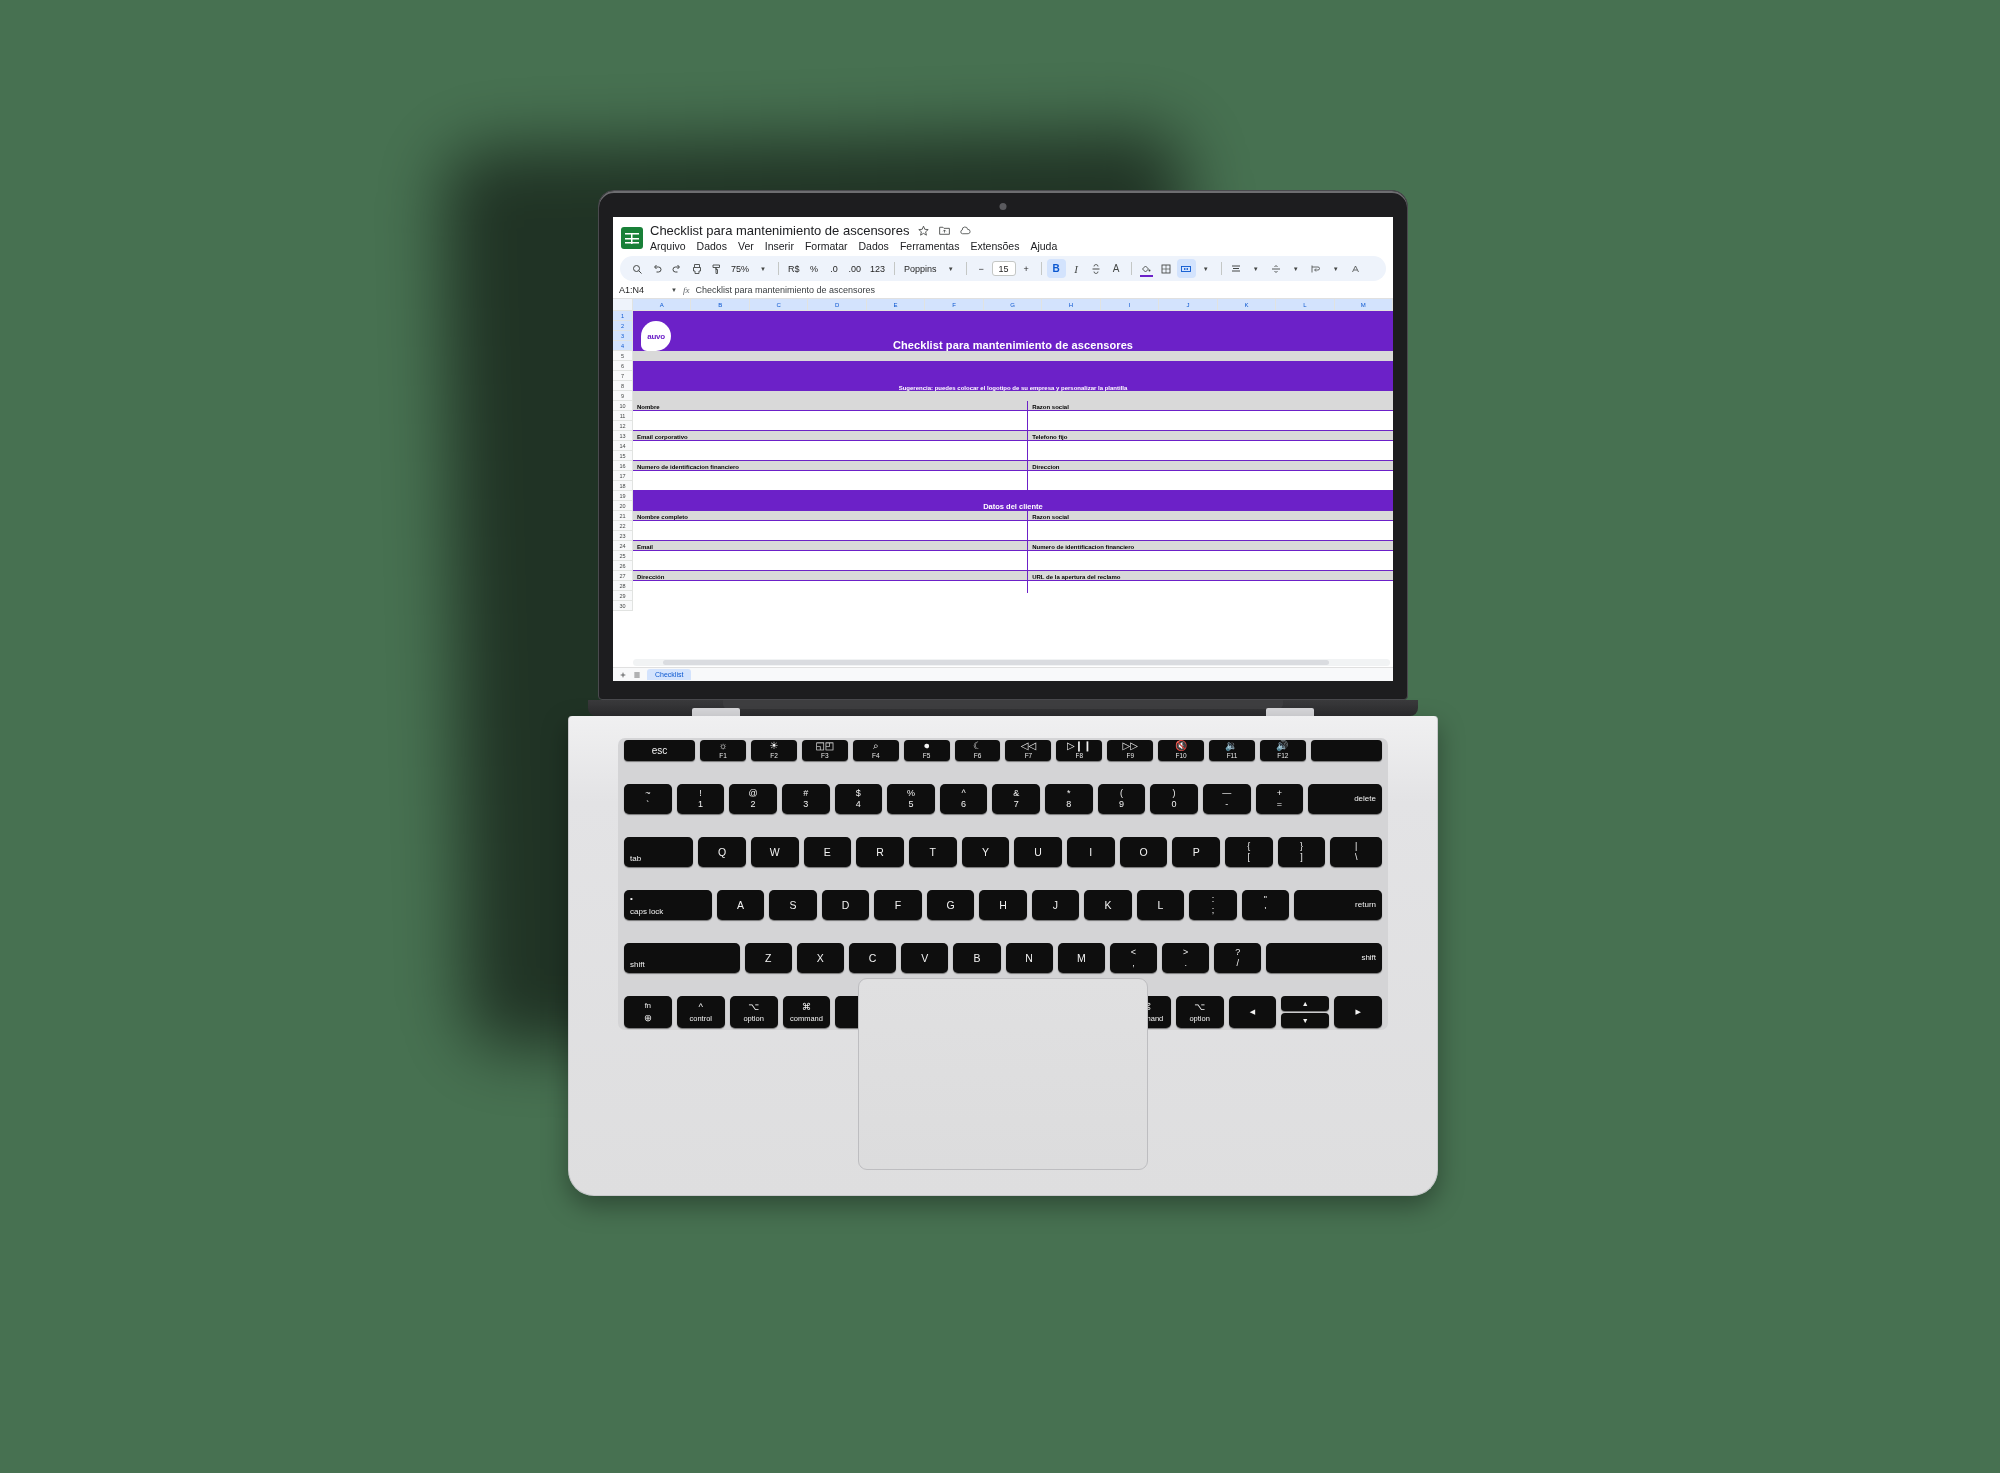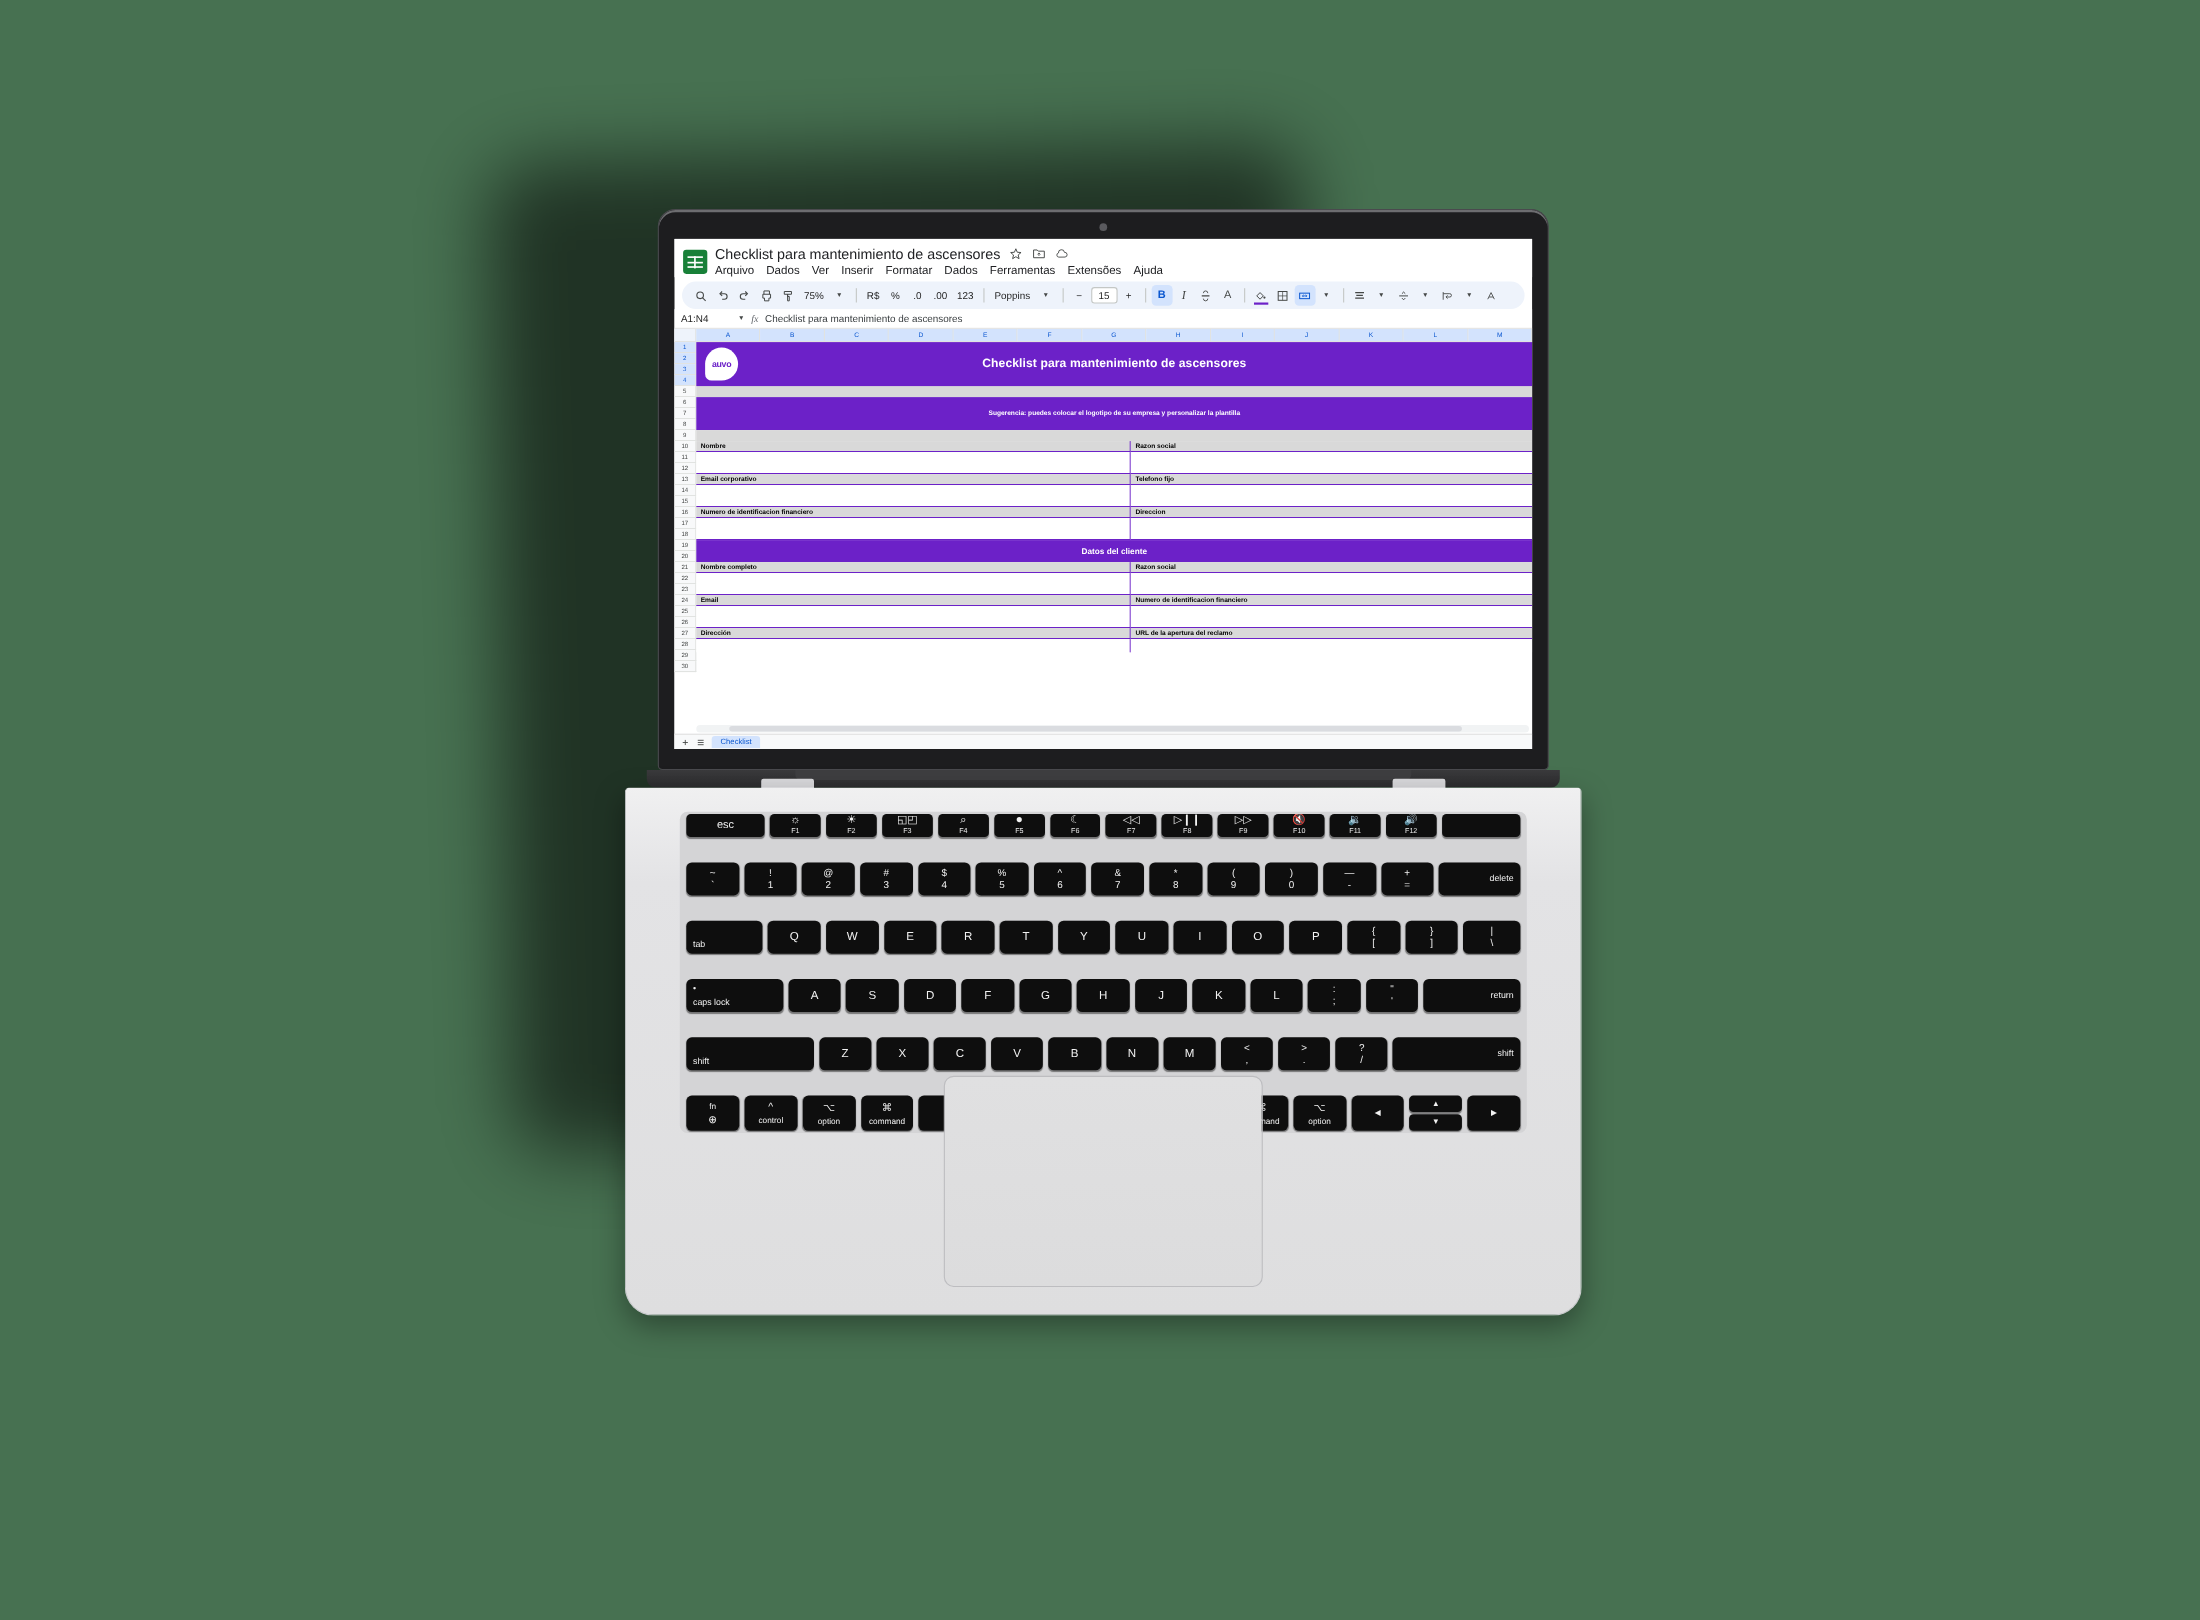--- a/index.html
+++ b/index.html
@@ -199,21 +199,21 @@
 
   .grid-body { display: flex; }
   .rowgutter { width: 20px; flex: 0 0 auto; }
   .rowh { height: 100%; border-right: 1px solid #e1e3e1; border-bottom: 1px solid #e1e3e1;
           font-size: 5.5px; color: #444746; display: flex; align-items: center; justify-content: center;
           background: #f8f9fa; }
   .rowh.sel { background: #d3e3fd; color: #0b57d0; }
   .sheetcells { flex: 1 1 auto; position: relative; }
 
   .srow { display: flex; width: 100%; }
-  .cell { display: flex; align-items: center; overflow: hidden; white-space: nowrap; }
+  .cell { display: flex; align-items: flex-end; overflow: hidden; white-space: nowrap; }
 
   .band-purple { background: #6c21c8; color: #fff; font-weight: bold; justify-content: center; }
   .band-grayhdr { background: #d9d9d9; color: #000; font-weight: bold; }
   .band-gray { background: #d9d9d9; }
   .band-white { background: #ffffff; }
 
   .auvo-logo {
     width: 30px; height: 30px; background: #fff;
     border-radius: 50% 50% 50% 6px;
     display: flex; align-items: center; justify-content: center;

